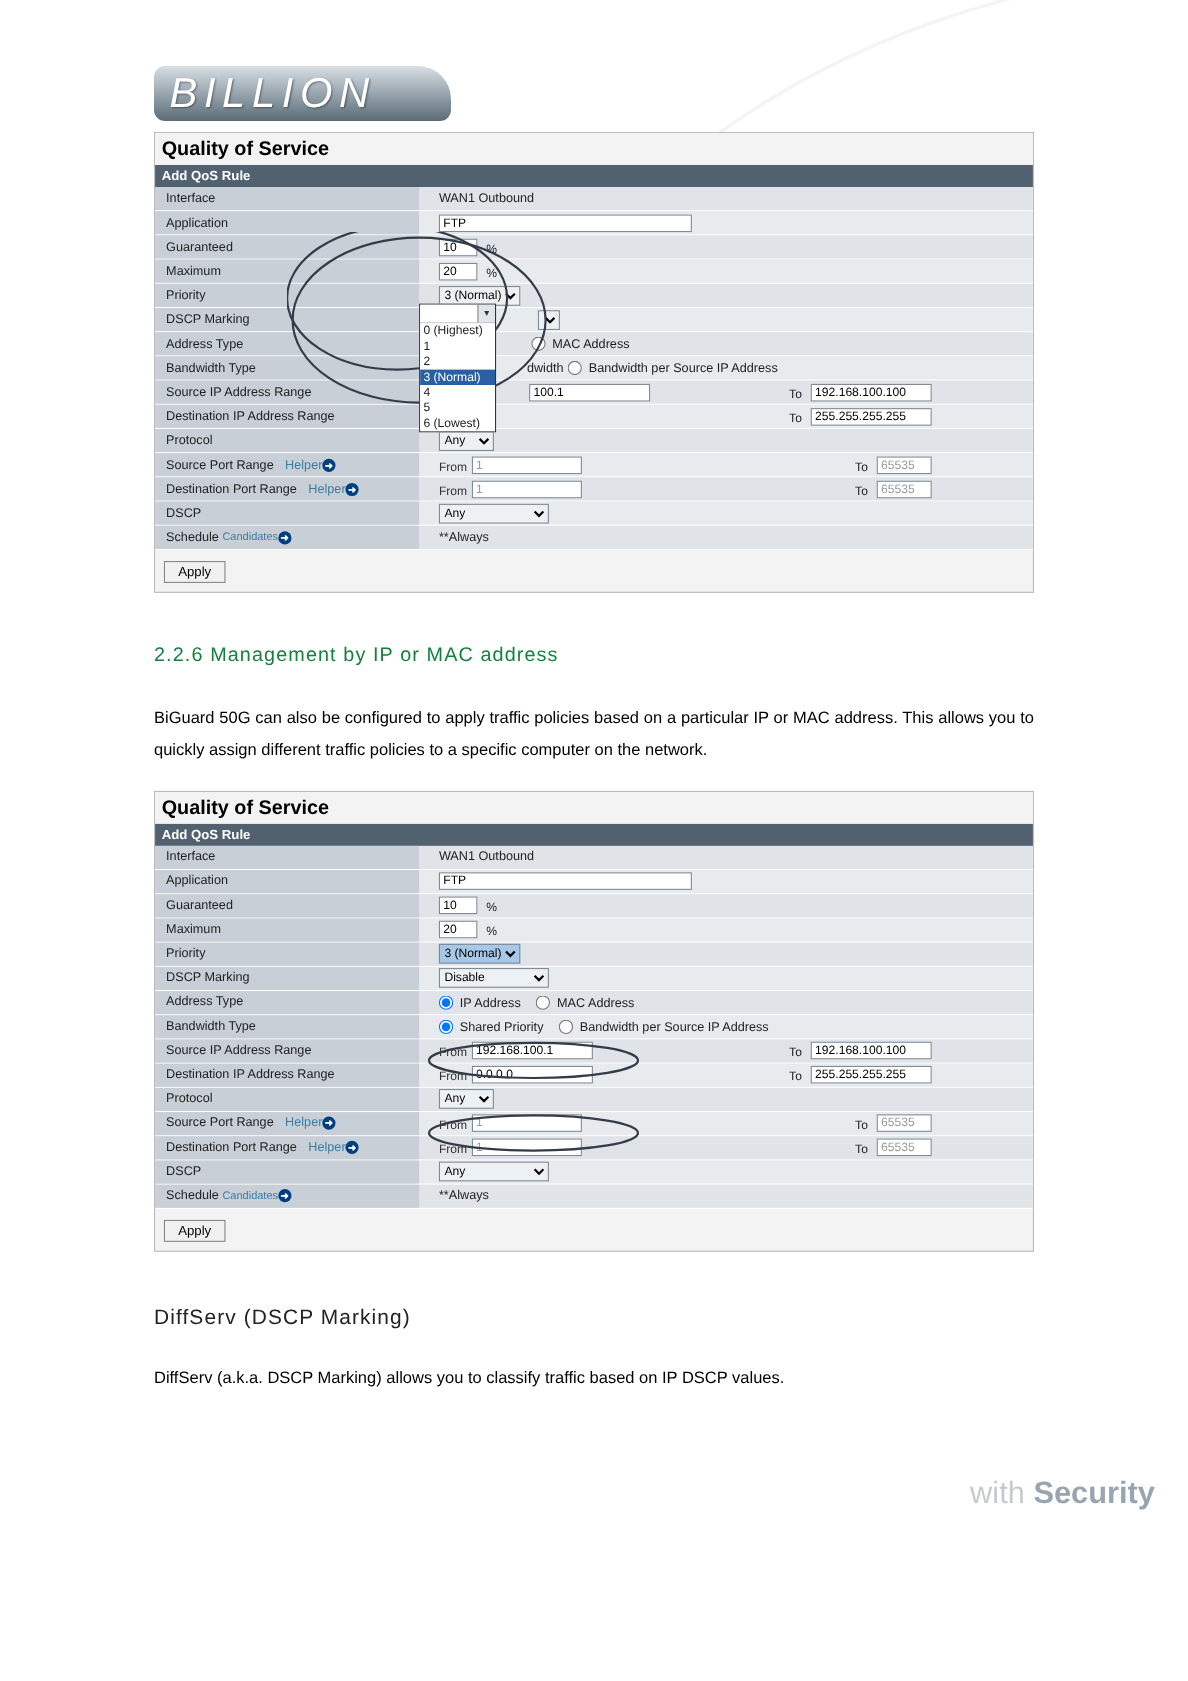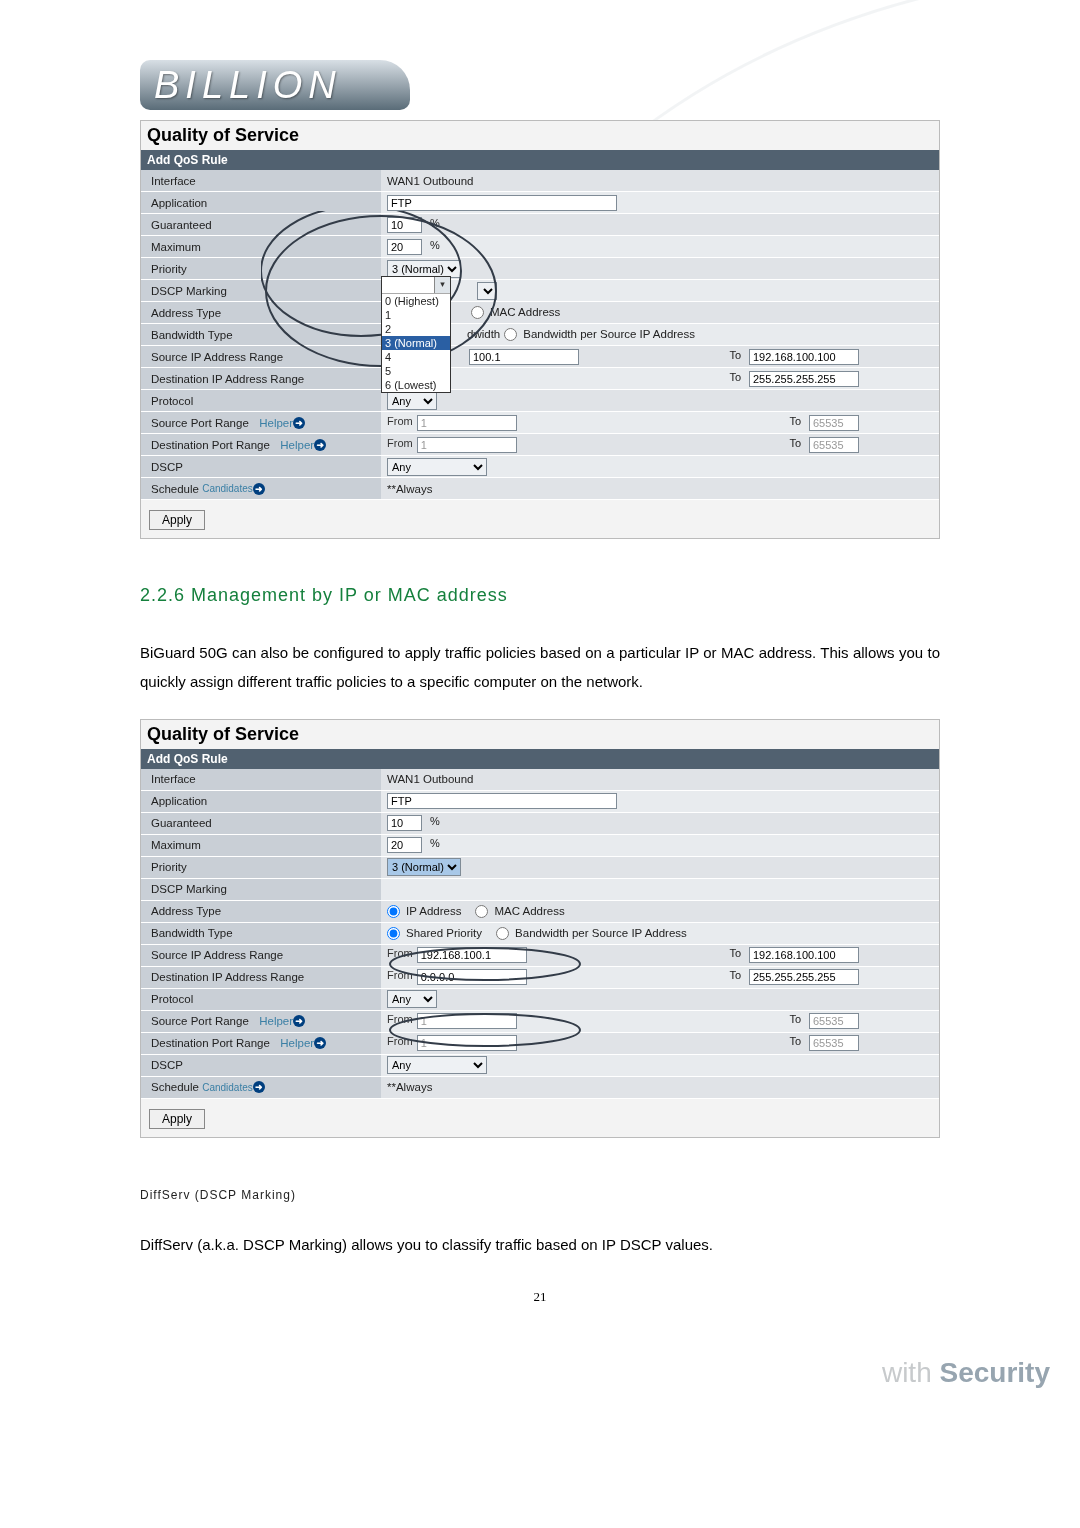--- a/index.html
+++ b/index.html
@@ -67,25 +67,25 @@
     background: #c9cfd6;
     padding: 3px 10px;
     color: #222;
     font-size: 11.5px;
     height: 100%;
     display: flex;
     align-items: center;
   }
   .value-cell {
     flex: 1;
-    padding: 2px 6px;
+    padding: 2px 18px;
     font-size: 11.5px;
     color: #222;
     display: flex;
-    align-items: flex-start;
+    align-items: flex-end;
     gap: 4px;
     position: relative;
   }
   input.txt {
     border: 1px solid #7f8b96;
     font-size: 11px;
     padding: 1px 3px;
     background: #fff;
     height: 16px;
   }
@@ -133,21 +133,21 @@
   }
   .heading-226 {
     font-family: Verdana, Arial, sans-serif;
     font-size: 18px;
     letter-spacing: 1px;
     color: #15803d;
     margin: 46px 0 32px 0;
   }
   .heading-diffserv {
     font-family: Verdana, Arial, sans-serif;
-    font-size: 12px;
+    font-size: 19px;
     letter-spacing: 1px;
     color: #222;
     margin: 50px 0 28px 0;
   }
   .body-text {
     font-size: 15px;
     line-height: 1.95;
     color: #000;
     text-align: justify;
     margin-bottom: 22px;
@@ -436,20 +436,23 @@
         </div>
     </div>
     <div class="form-row">
       <div class="label-cell">Priority</div>
       <div class="value-cell">
           <select class="sel" style="background:#a8c8e8"><option>3 (Normal)</option></select>
         </div>
     </div>
     <div class="form-row">
       <div class="label-cell">DSCP Marking</div>
+      <div class="value-cell">
+          <select class="sel" style="width:100px"><option>Disable</option></select>
+        </div>
     </div>
     <div class="form-row">
       <div class="label-cell">Address Type</div>
       <div class="value-cell">
         <input type="radio" class="radio" checked="" style="">
           <span class="radio-label">IP Address</span>
         <input type="radio" class="radio" style="">
           <span class="radio-label">MAC Address</span>
       </div>
     </div>
@@ -539,19 +542,18 @@
       <ellipse cx="100" cy="20" rx="95" ry="16" fill="none" stroke="#333c48" stroke-width="2"></ellipse>
     </svg>
     <svg class="anno-svg" style="left:244px; top:290px;" width="200" height="40">
       <ellipse cx="100" cy="20" rx="95" ry="16" fill="none" stroke="#333c48" stroke-width="2"></ellipse>
     </svg>
   </div>
 
   <div class="heading-diffserv">DiffServ (DSCP Marking)</div>
   <div class="body-text">DiffServ (a.k.a. DSCP Marking) allows you to classify traffic based on IP DSCP values.</div>
 
-  <div class="page-number">21</div>
 
 </div>
 
 <div class="powering">
   <div class="p2"><span>with </span><b>Security</b></div>
 </div>
 
 </body></html>

